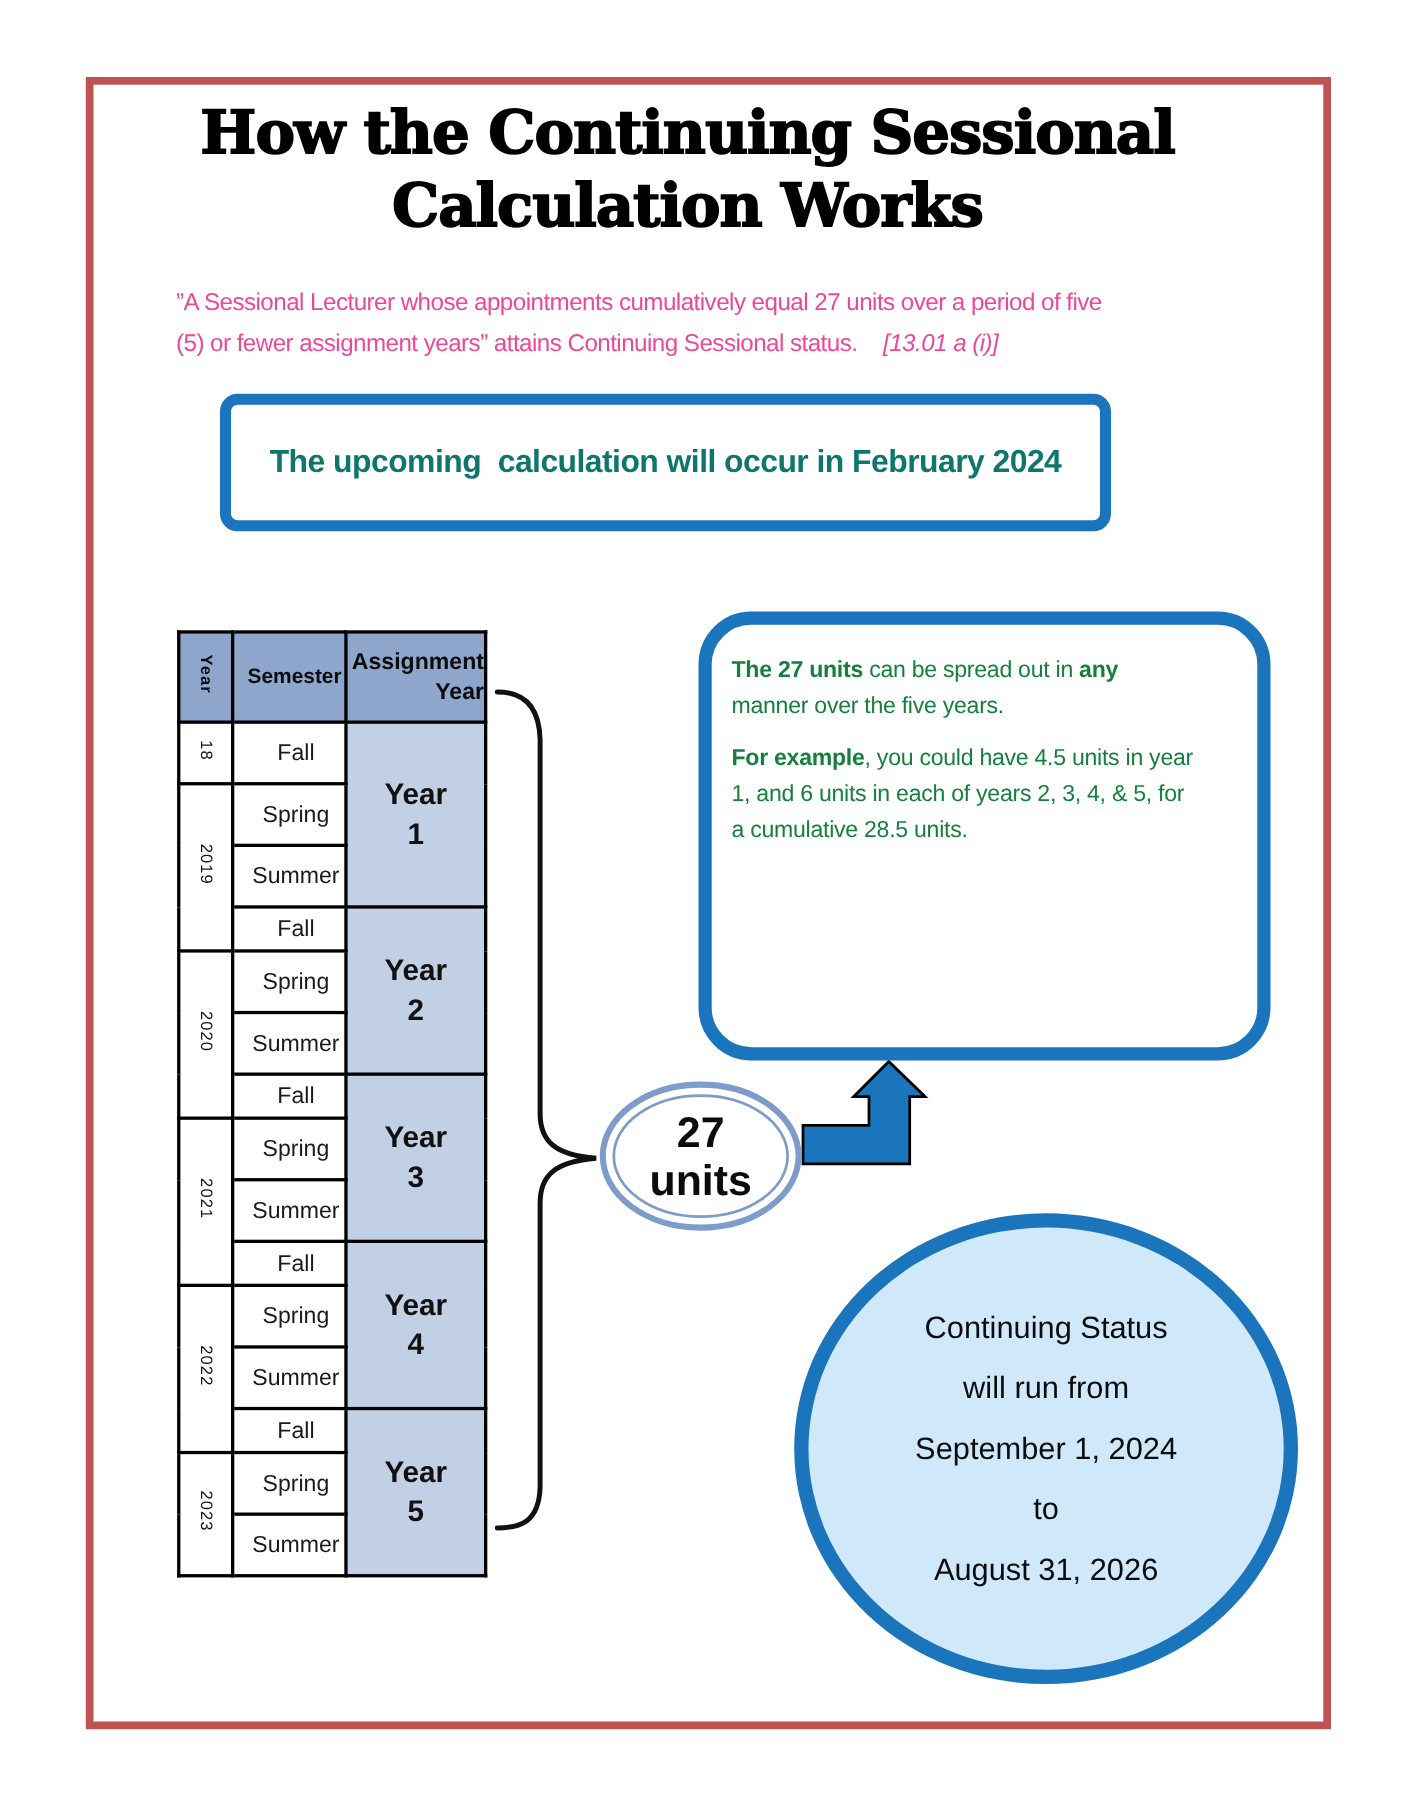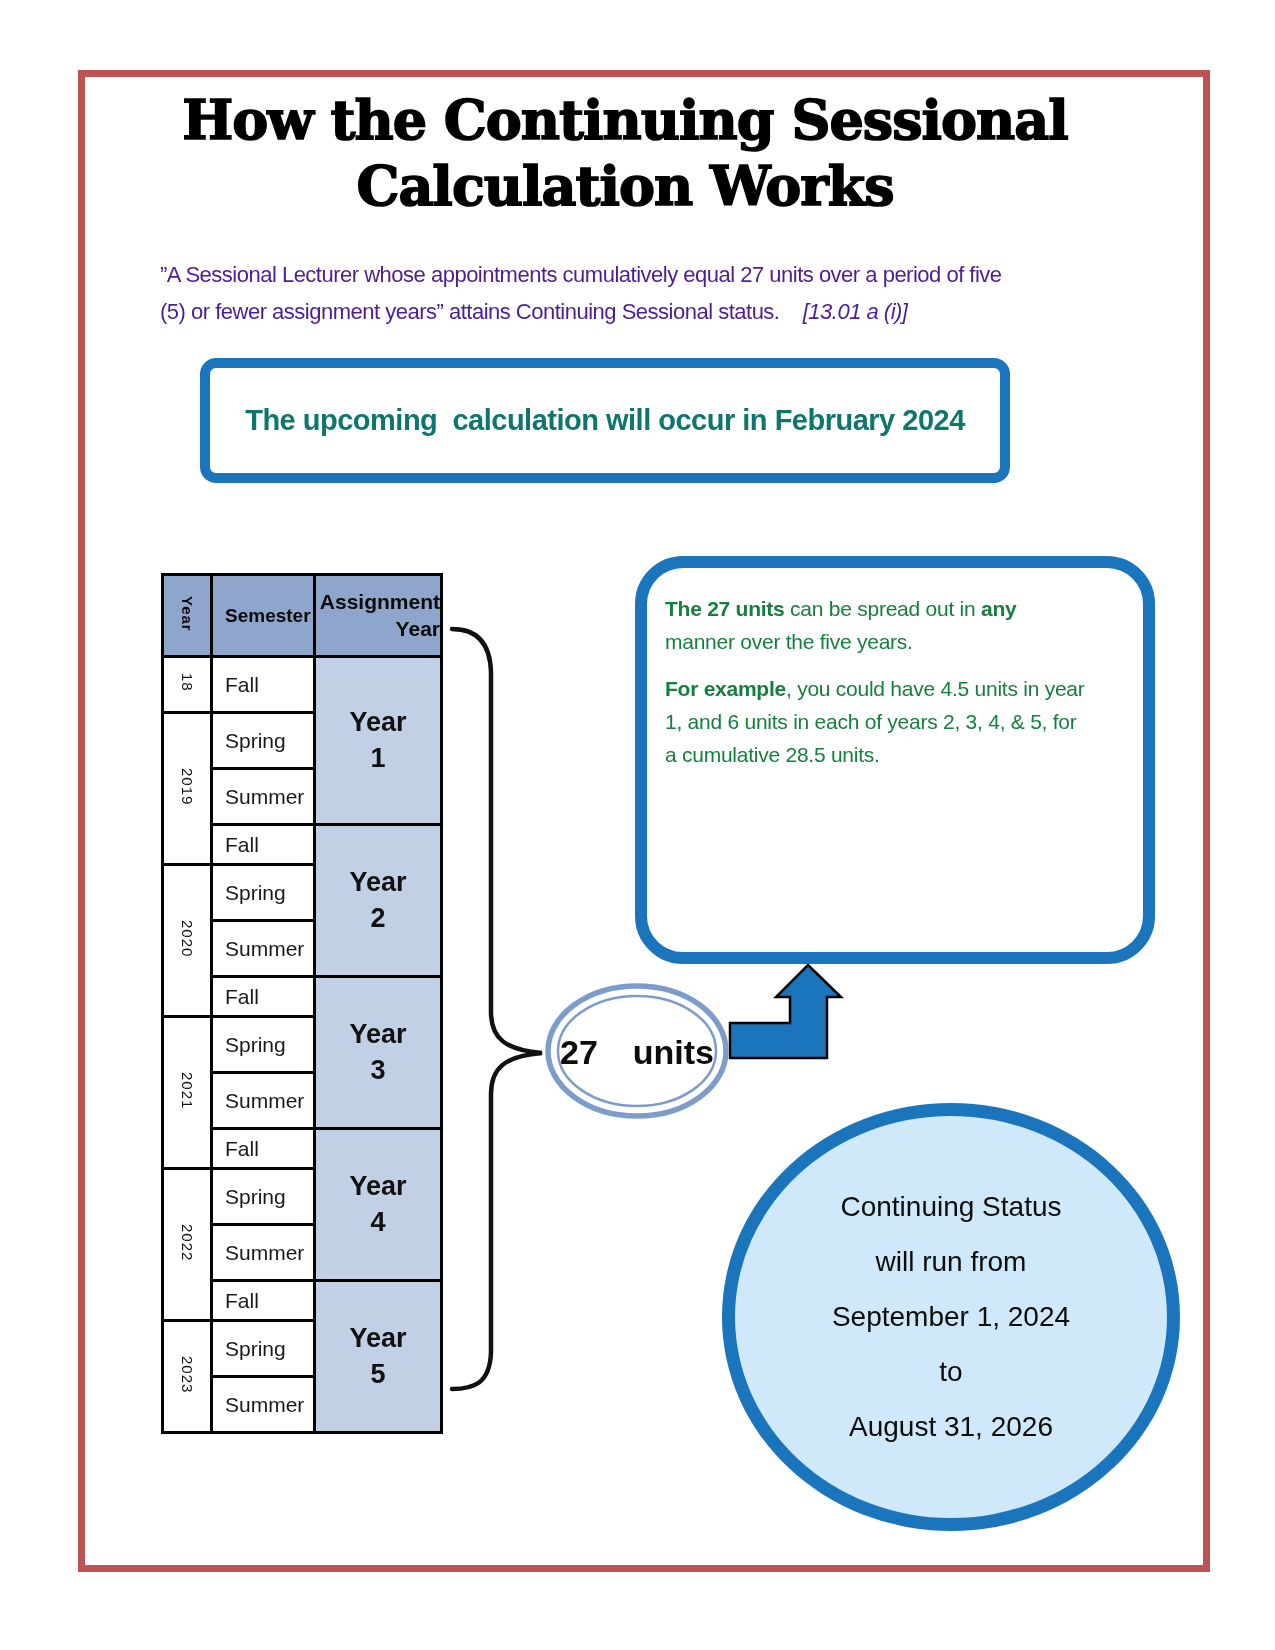--- a/index.html
+++ b/index.html
@@ -8,21 +8,21 @@
   #canvas { position:relative; width:1263px; height:1650px; background:#fff; overflow:hidden; }
 
   .frame { position:absolute; left:78px; top:70px; width:1132px; height:1502px;
            border:7px solid #bf5353; background:transparent; }
 
   .title { position:absolute; left:110px; top:88px; width:1030px; text-align:center;
            font-family:"DejaVu Serif", serif; font-weight:bold; font-size:54px; line-height:1.22;
            letter-spacing:-1px; color:#000; -webkit-text-stroke:1.6px #000; }
 
   .intro { position:absolute; left:160px; top:256px; width:960px;
-           font-size:22px; letter-spacing:-0.5px; line-height:37px; white-space:pre; color:#4c1d95; }
+           font-size:22px; letter-spacing:-0.5px; line-height:37px; white-space:pre; color:#ec4899; }
   .intro .i { font-style:italic;margin-left:12px; }
   .b { font-weight:bold; }
 
   .announce { position:absolute; left:200px; top:358px; width:810px; height:125px;
               border:10px solid #1b75bc; border-radius:16px; background:#fff;
               display:flex; align-items:center; justify-content:center; }
   .announce span { font-weight:bold; font-size:29px; letter-spacing:-0.5px; white-space:pre; color:#0f766e; }
 
   .calc-table { position:absolute; left:161px; top:573px; border-collapse:collapse;
                 table-layout:fixed; }
@@ -31,29 +31,29 @@
   .calc-table thead th { background:#8ea6cb; font-weight:bold; color:#0c0c0c; }
   .calc-table tbody tr { height:56px; }
   .calc-table tbody tr:nth-child(3n+4) { height:40px; }
   .sem-head { font-size:19px; text-align:left; padding-left:12px; }
   .assign-head { font-size:21px; text-align:right; white-space:pre-line; line-height:1.25; }
   .vert { writing-mode:vertical-rl; display:inline-block; font-size:15px; letter-spacing:1px; }
   .year-head { text-align:center; }
   .year-head .vert { font-weight:bold; }
   .year-cell { text-align:center; vertical-align:middle; background:#fff; }
   .year-cell .vert { font-size:15px; font-weight:normal; }
-  .sem-cell { background:#fff; font-size:21px; text-align:left; padding-left:12px; color:#1a1a1a; }
+  .sem-cell { background:#fff; font-size:21px; text-align:center; padding-left:12px; color:#1a1a1a; }
   .assign-cell { background:#c2d0e5; font-weight:bold; font-size:27px; text-align:center;
                  vertical-align:middle; white-space:pre-line; line-height:1.3; color:#111; }
 
   .overlay { position:absolute; left:0; top:0; pointer-events:none; }
 
   .units-text { position:absolute; left:560px; top:1000px; width:154px; height:106px;
-                display:flex; flex-direction:row; align-items:center; justify-content:space-between;
-                font-weight:bold; font-size:34px; line-height:1.1; color:#0c0c0c; }
+                display:flex; flex-direction:column; align-items:center; justify-content:center;
+                font-weight:bold; font-size:39px; line-height:1.1; color:#0c0c0c; }
 
   .explain { position:absolute; left:635px; top:556px; width:520px; height:408px;
              border:12px solid #1b75bc; border-radius:48px; background:#fff;
              padding:24px 10px 0 18px; }
   .explain p { font-size:21px; letter-spacing:-0.25px; line-height:33px; white-space:pre;
                margin-bottom:14px; color:#15803d; }
 
   .status { position:absolute; left:722px; top:1103px; width:458px; height:428px;
             border:13px solid #1b75bc; border-radius:50%; background:#cfe9fa;
             display:flex; flex-direction:column; align-items:center; justify-content:center;

